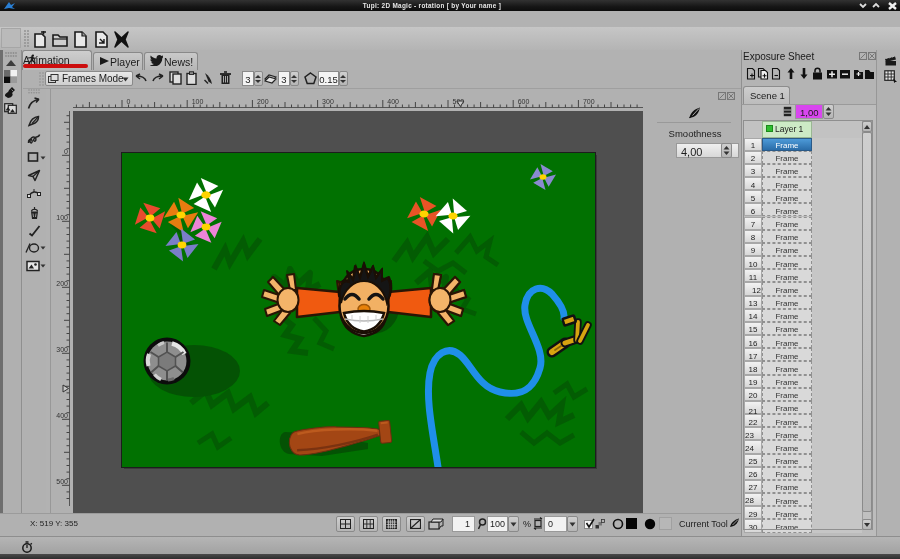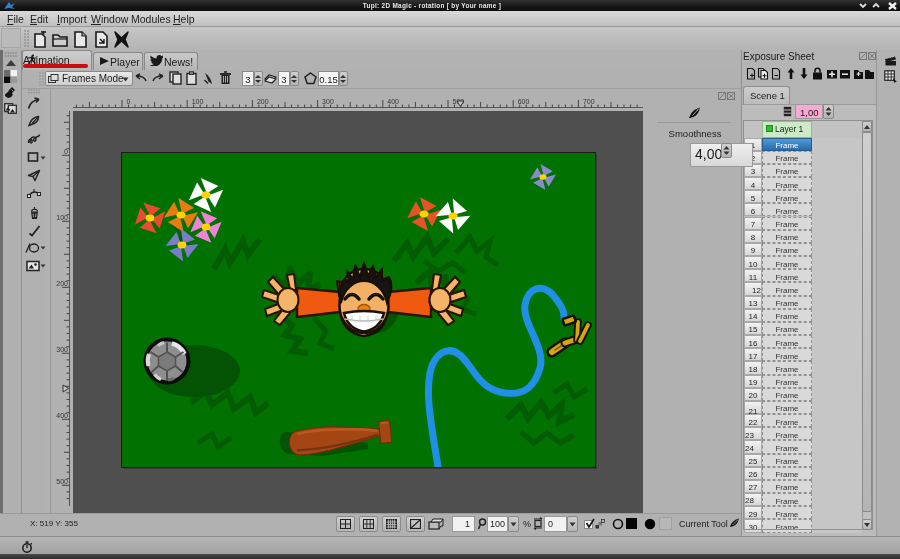--- a/index.html
+++ b/index.html
@@ -38,28 +38,20 @@
 <div class="titlebar"></div>
 <div class="title-text">Tupi: 2D Magic - rotation [ by Your name ]</div>
 <svg style="left:3px;top:1px" width="13" height="10" viewBox="0 0 13 10">
       <path d="M1 8 L6 1 L8 4 L12 2 L9 6 L12 8 L6 7 Z" fill="#2a7fd4"></path>
     </svg>
 <svg style="left:858px;top:2px" width="40" height="8" viewBox="0 0 40 8">
       <path d="M2 2 L5 5 L8 2" stroke="#dcdcdc" stroke-width="1.8" fill="none"></path>
       <path d="M15 5 L18 2 L21 5" stroke="#dcdcdc" stroke-width="1.8" fill="none"></path>
       <path d="M31 1 L38 7 M38 1 L31 7" stroke="#f0f0f0" stroke-width="2.4" fill="none"></path>
     </svg>
-<div class="menubar">
-      <div class="mi" style="left:7px"><u>F</u>ile</div>
-      <div class="mi" style="left:30px"><u>E</u>dit</div>
-      <div class="mi" style="left:57px"><u>I</u>mport</div>
-      <div class="mi" style="left:91px"><u>W</u>indow</div>
-      <div class="mi" style="left:131px">Modules</div>
-      <div class="mi" style="left:173px"><u>H</u>elp</div>
-    </div>
 <div class="toolbar1"></div>
 <div style="left:1px;top:28px;width:20px;height:20px;background:#bababa;border:1px solid #a6a6a6;"></div>
 <svg style="left:24px;top:30px" width="5" height="17" viewBox="0 0 5 17">
       <g fill="#8e8e8e">
         <circle cx="1" cy="1" r="0.9"></circle>
         <circle cx="4" cy="1" r="0.9"></circle>
         <circle cx="1" cy="4" r="0.9"></circle>
         <circle cx="4" cy="4" r="0.9"></circle>
         <circle cx="1" cy="7" r="0.9"></circle>
         <circle cx="4" cy="7" r="0.9"></circle>
@@ -704,21 +696,21 @@
 <path d="M108 4 L112 4 L113.5 6 L117 6 L117 13 L108 13 Z" fill="#111"></path>
       <path d="M110.5 8 L114.5 8 M112.5 6 L112.5 10" stroke="#eee" stroke-width="1.2"></path>
 <path d="M119 4 L123 4 L124.5 6 L128 6 L128 13 L119 13 Z" fill="#111"></path>
 </svg>
 <div style="left:743px;top:86px;width:47px;height:18px;background:linear-gradient(#cdcdcd,#bcbcbc);border:1px solid #8d8d8d;border-bottom:none;border-radius:3px 3px 0 0;font-size:9.5px;padding:3px 0 0 6px;">Scene 1</div>
 <div style="left:741px;top:104px;width:135px;height:432px;background:#bcbcbc;border-left:1px solid #909090;border-top:1px solid #9a9a9a;"></div>
 <svg style="left:783px;top:106px" width="9" height="11" viewBox="0 0 9 11">
       <rect x="0.8" y="0.8" width="7.4" height="9.4" fill="#222"></rect>
       <path d="M0.8 4 L8.2 4 M0.8 7.2 L8.2 7.2" stroke="#bbb" stroke-width="1"></path>
     </svg>
-<div class="spin" style="left:795px;top:104px;width:28px;height:15px;background:#f9a8d4;border-color:#999;font-size:9.5px;padding:1.5px 0 0 4px;">1,00</div>
+<div class="spin" style="left:795px;top:104px;width:28px;height:15px;background:#d946ef;border-color:#999;font-size:9.5px;padding:1.5px 0 0 4px;">1,00</div>
 <div class="btn" style="left:823px;top:104px;width:11px;height:15px;"></div>
 <svg style="left:825px;top:107px" width="7" height="9" viewBox="0 0 7 9">
       <path d="M3.5 0 L6.5 3.5 L0.5 3.5 Z" fill="#333"></path>
       <path d="M3.5 9 L6.5 5.5 L0.5 5.5 Z" fill="#333"></path>
     </svg>
 <div style="left:744px;top:121px;width:118px;height:16.5px;background:#c2c2c2;"></div>
 <div style="left:762px;top:121px;width:50px;height:16.5px;background:#cdeac6;border:1px solid #9ab794;font-size:8.5px;color:#1a1a1a;padding:2px 0 0 12px;">Layer 1</div>
 <div style="left:766px;top:125px;width:7px;height:7px;background:#2ebe2e;border:1px solid #1a8a1a;"></div>
 <div style="left:744px;top:137.5px;width:18px;height:13.2px;background:linear-gradient(#f2f2f2,#d7d7d7);border:1px solid #a8a8a8;font-size:8px;text-align:center;padding-top:2.5px;color:#222;">1</div>
 <div style="left:762px;top:137.5px;width:50px;height:13.2px;background:linear-gradient(#4d9ad8,#2a6ca8);border:1px solid #2a5a88;font-size:8px;text-align:center;padding-top:2.5px;color:#fff;">Frame</div>
@@ -809,21 +801,21 @@
       <rect x="9.5" y="0.5" width="7" height="7" fill="none" stroke="#777" stroke-width="1"></rect>
       <path d="M10.5 1.5 L15.5 6.5 M15.5 1.5 L10.5 6.5" stroke="#777" stroke-width="1"></path>
     </svg>
 <svg style="left:687px;top:106px" width="14" height="14" viewBox="0 0 14 14">
       <path d="M2.5 12 C3.5 6.5 7.5 3 13 1.5 C12 6.5 9.5 10.5 4.5 11.5 Z" fill="#111"></path>
       <path d="M12 2.5 L5.5 9.5" stroke="#aaa" stroke-width="1"></path>
       <path d="M2.5 12 L4.5 9.5" stroke="#111" stroke-width="1.2"></path>
     </svg>
 <div style="left:657px;top:122px;width:74px;height:1px;background:#999;"></div>
 <div style="left:643px;top:128px;width:104px;height:12px;font-size:9.5px;color:#222;text-align:center;position:absolute;">Smoothness</div>
-<div class="spin" style="left:690px;top:143px;width:63px;height:24px;background:linear-gradient(#efefef,#d8d8d8);border-color:#999;font-size:14px;padding:1.5px 0 0 4px;">4,00</div>
+<div class="spin" style="left:676px;top:143px;width:63px;height:15px;background:linear-gradient(#efefef,#d8d8d8);border-color:#999;font-size:11px;padding:1.5px 0 0 4px;">4,00</div>
 <div class="btn" style="left:721px;top:143px;width:11px;height:15px;"></div>
 <svg style="left:723px;top:146px" width="7" height="9" viewBox="0 0 7 9">
       <path d="M3.5 0 L6.5 3.5 L0.5 3.5 Z" fill="#333"></path>
       <path d="M3.5 9 L6.5 5.5 L0.5 5.5 Z" fill="#333"></path>
     </svg>
 <div class="bottomrow"></div>
 <svg style="left:21px;top:541px" width="12" height="12" viewBox="0 0 12 12">
       <circle cx="6" cy="7" r="4.2" fill="none" stroke="#1a1a1a" stroke-width="1.5"></circle>
       <path d="M6 7 L6 4" stroke="#1a1a1a" stroke-width="1.3"></path>
       <path d="M4.5 1 L7.5 1" stroke="#1a1a1a" stroke-width="1.5"></path>

